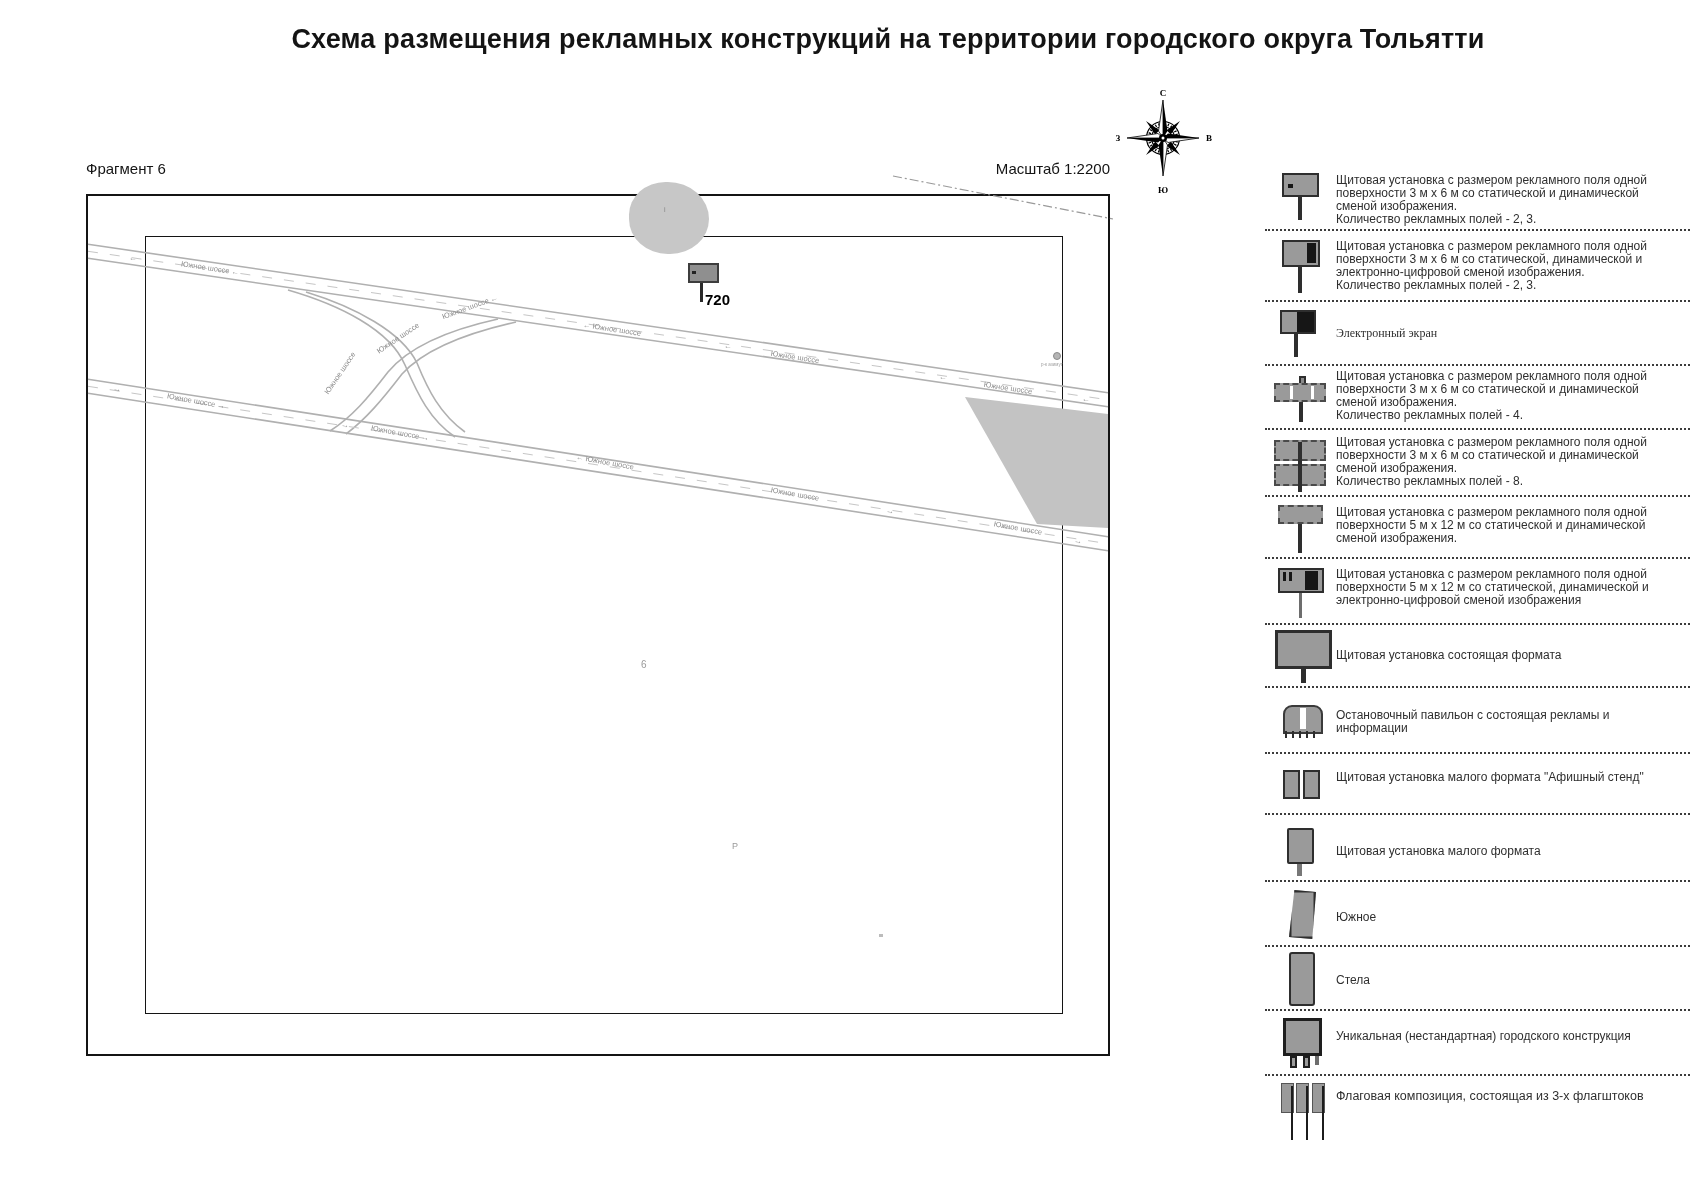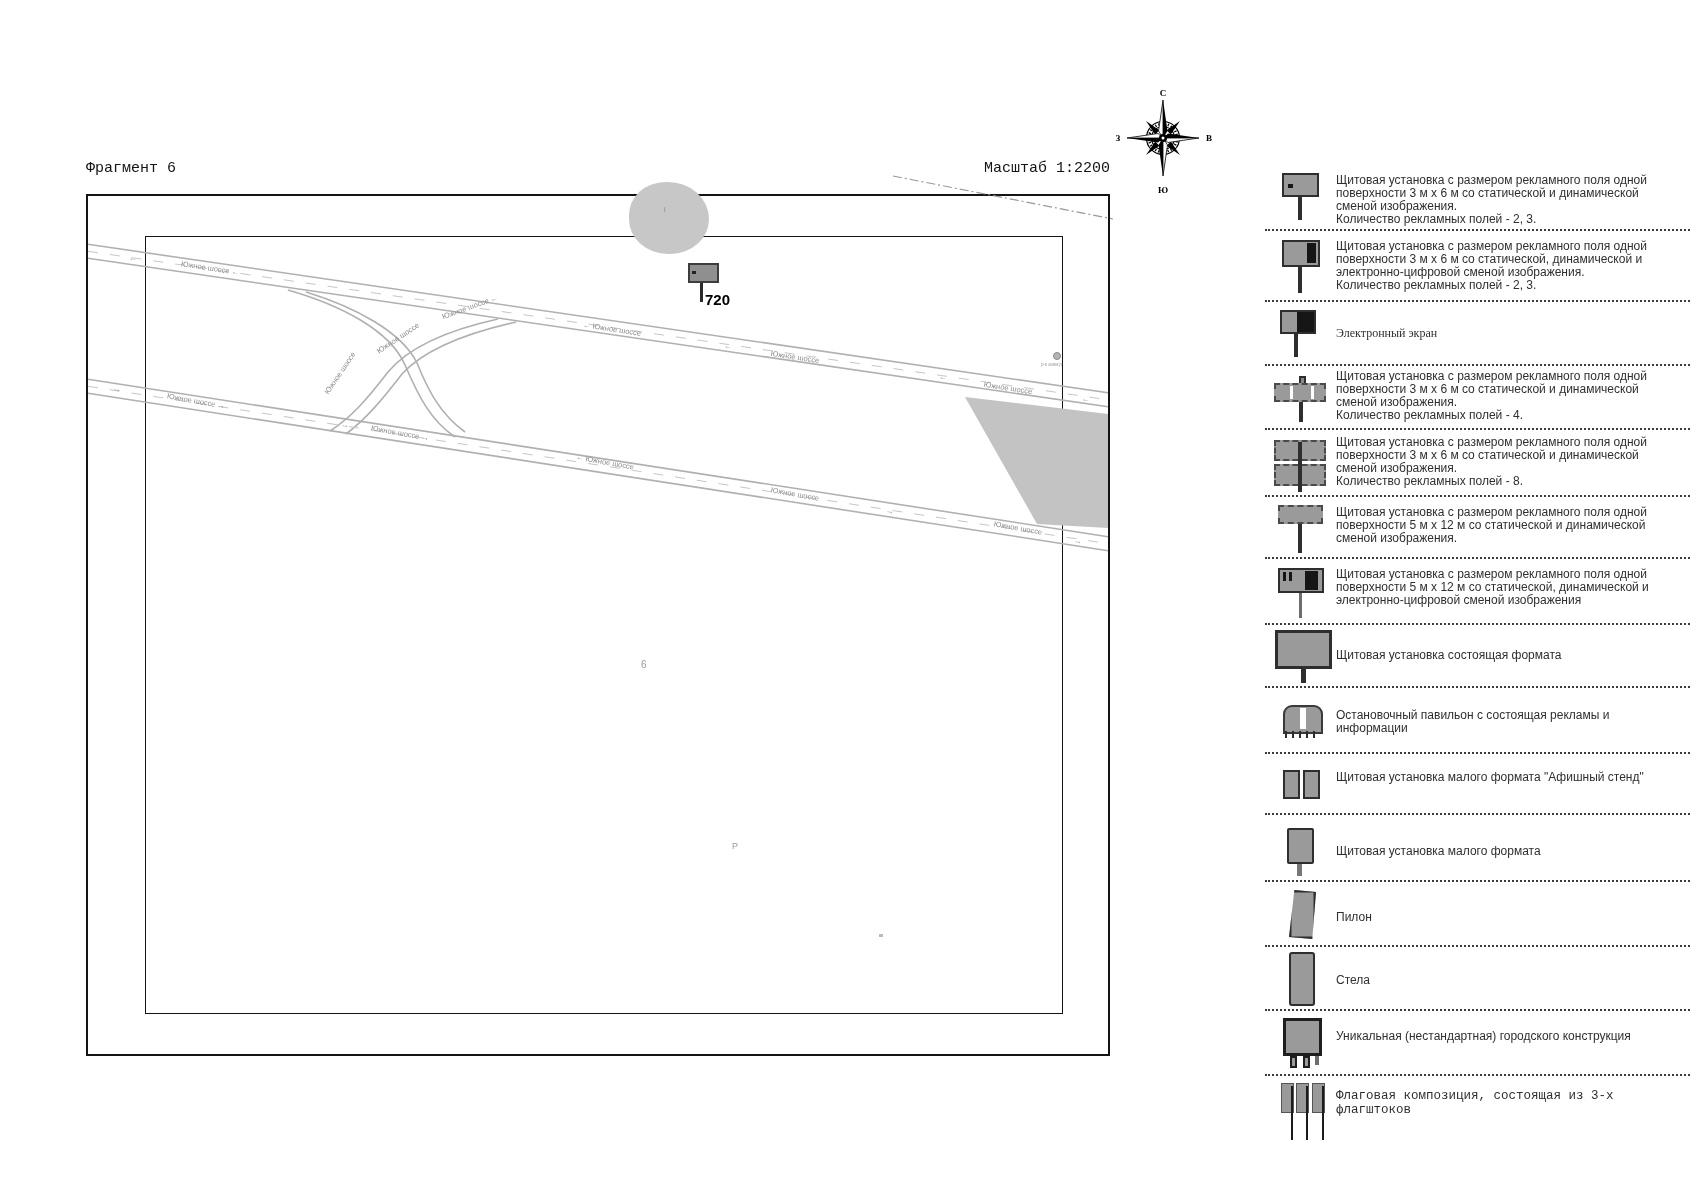--- a/index.html
+++ b/index.html
@@ -1,19 +1,19 @@
 <!DOCTYPE html>
 <html><head>
 <meta charset="utf-8">
 <style>
   html,body{margin:0;padding:0;background:#fff;}
   #page{position:relative;width:1697px;height:1200px;background:#fff;overflow:hidden;
         font-family:"Liberation Sans",sans-serif;color:#141414;}
   .abs{position:absolute;}
-  .serif{font-family:Liberation Mono, monospace;}
+  .serif{font-family:Liberation Sans, sans-serif;}
   #title{left:86px;top:24px;width:1604px;text-align:center;font-size:27px;font-weight:700;letter-spacing:.2px;}
   .corner-label{font-size:15px;top:160px;}
   
   #frame-outer{left:86px;top:194px;width:1024px;height:862px;border:2.4px solid #141414;box-sizing:border-box;}
   #frame-inner{left:145px;top:236px;width:918px;height:778px;border:1.5px solid #141414;box-sizing:border-box;}
   
   #mapsvg{left:0;top:0;pointer-events:none;}
   
   .rlabel{position:absolute;font-size:7.5px;color:#8d8d8d;white-space:nowrap;
           transform:translate(-50%,-50%) rotate(var(--a));}
@@ -43,20 +43,21 @@
   .teeth{position:absolute;background:repeating-linear-gradient(90deg,#2e2e2e 0 2px,transparent 2px 7px);}
   .stela{position:absolute;background:#9a9a9a;box-shadow:inset 0 0 0 2.5px #2e2e2e;clip-path:polygon(20% 0,100% 4%,86% 100%,0 96%);}
   .flag{position:absolute;width:13px;height:30px;background:#9a9a9a;border:1px solid #555;box-sizing:border-box;}
   .pole{position:absolute;width:2px;background:#1c1c1c;}
 </style>
 </head>
 <body>
 
 <div id="page">
 
+  <div id="title" class="abs">Схема размещения рекламных конструкций на территории городского округа Тольятти</div>
 
   <div class="abs corner-label serif" style="left:86px;">Фрагмент 6</div>
   <div class="abs corner-label serif" style="right:587px;">Масштаб 1:2200</div>
 
   <svg class="abs" id="compass" style="left:1112px;top:84px;" width="104" height="112" viewBox="0 0 104 112">
     <g stroke="#000" fill="none" stroke-width="1.2">
       <circle cx="51" cy="54" r="16.5"></circle>
       <circle cx="51" cy="54" r="11.5"></circle>
     </g>
     <circle cx="51" cy="54" r="14" fill="none" stroke="#000" stroke-width="2.6" stroke-dasharray="1.2 2"></circle>
@@ -231,21 +232,21 @@
 
     <div>
       <div class="gbar" style="left:1287px;top:828px;width:27px;height:36px;border-radius:2px;"></div>
       <div class="stem" style="left:1297px;top:864px;width:5px;height:12px;background:#777;"></div>
       <div class="lgtext" style="top:845px;">Щитовая установка малого формата</div>
     </div>
     <div class="sep" style="top:880px;"></div>
 
     <div>
       <div class="stela" style="left:1289px;top:890px;width:27px;height:49px;"></div>
-      <div class="lgtext" style="top:911px;">Пилон</div>
+      <div class="lgtext" style="top:911px;">Южное</div>
     </div>
     <div class="sep" style="top:945px;"></div>
 
     <div>
       <div class="gbar" style="left:1289px;top:952px;width:26px;height:54px;border-radius:3px;"></div>
       <div class="lgtext" style="top:974px;">Стела</div>
     </div>
     <div class="sep" style="top:1009px;"></div>
 
     <div>

